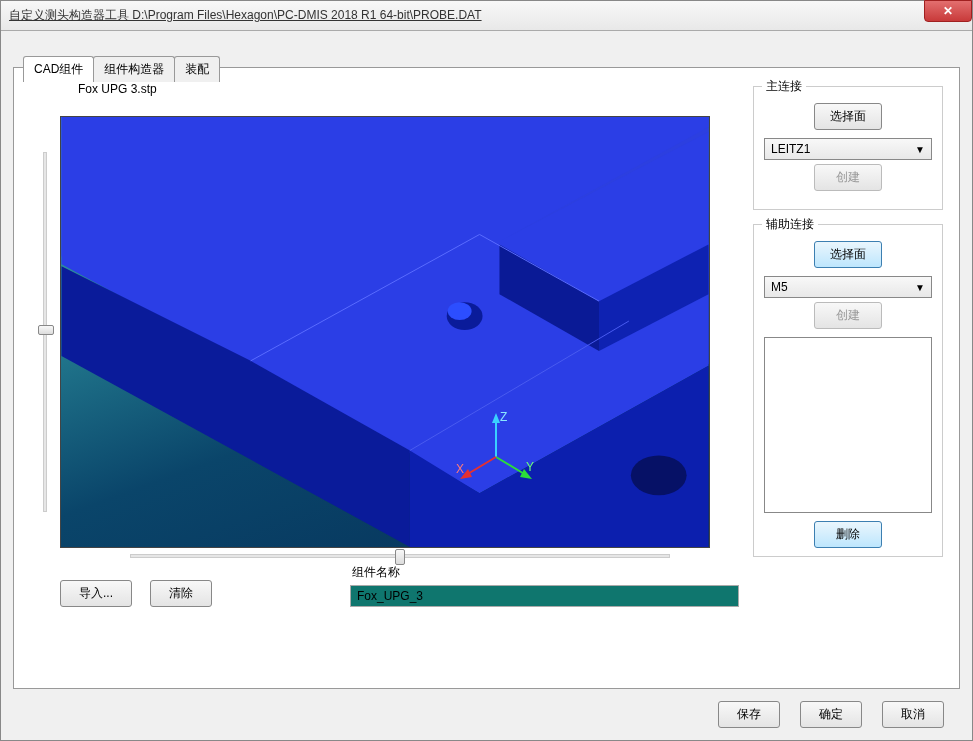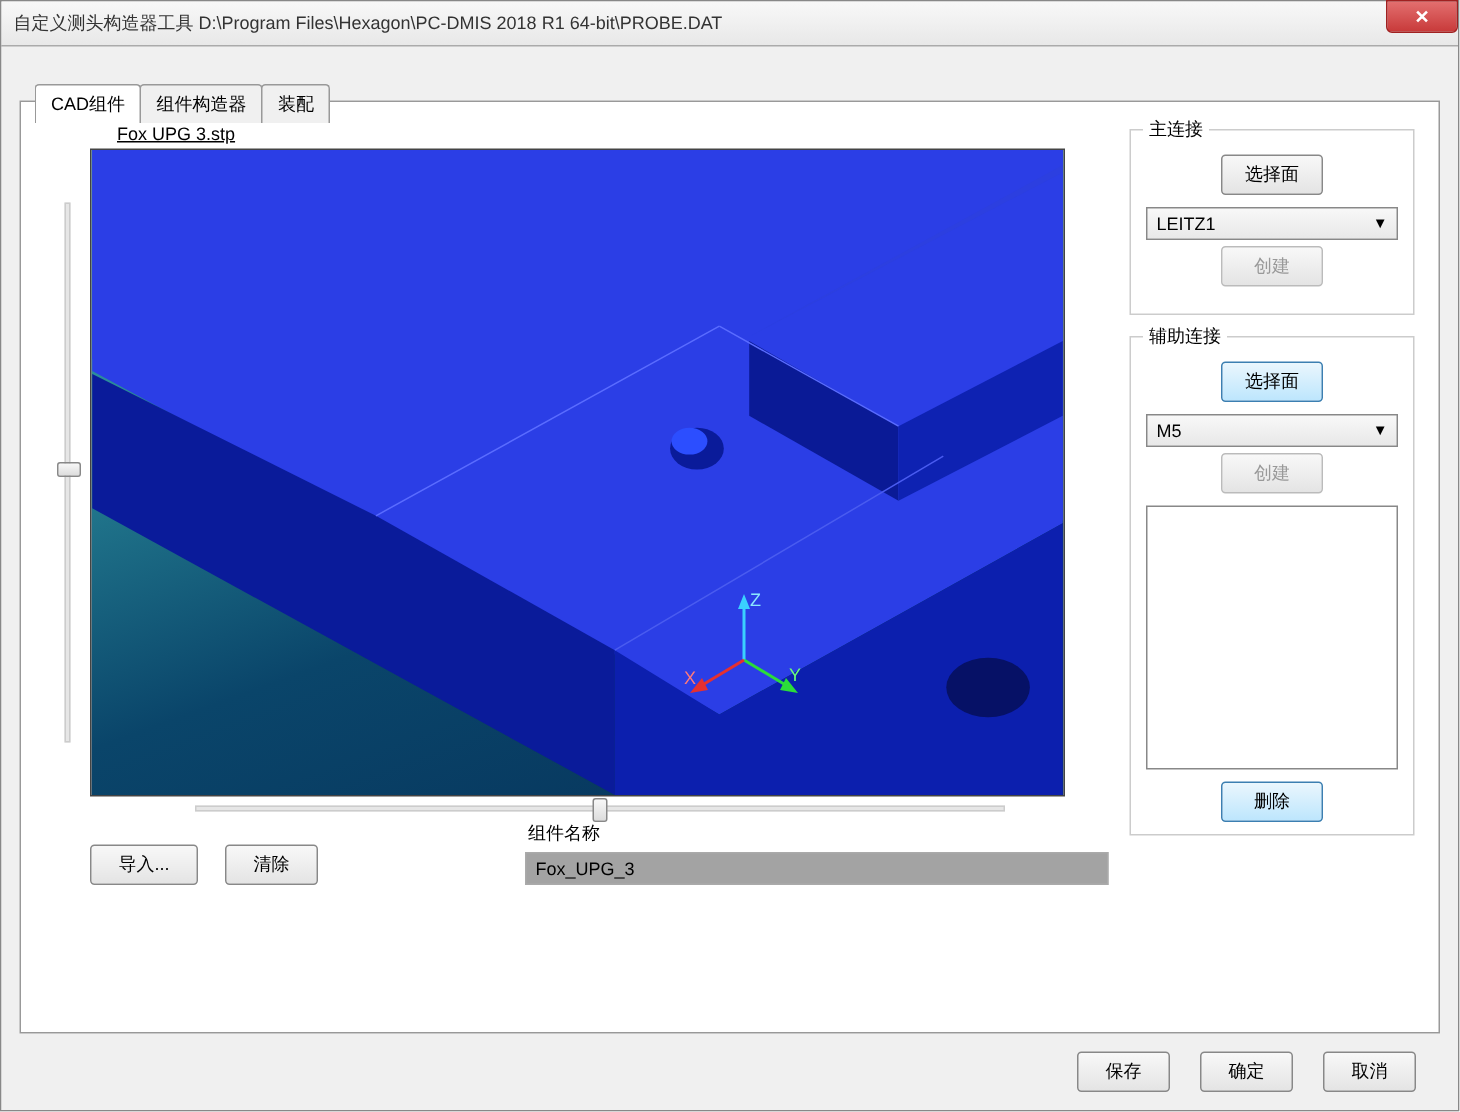--- a/index.html
+++ b/index.html
@@ -29,20 +29,21 @@
       border-bottom: 1px solid #aaa;
       display: flex;
       align-items: center;
       padding-left: 8px;
       position: relative;
     }
     .titlebar-text {
       color: #333;
       white-space: nowrap;
       overflow: hidden;
+      text-decoration: underline;
     }
     .close-btn {
       position: absolute;
       right: 0;
       top: -1px;
       width: 48px;
       height: 22px;
       background: linear-gradient(to bottom, #e36f6f, #c83a3a);
       color: #fff;
       display: flex;
@@ -107,22 +108,21 @@
       flex: 1;
       min-height: 0;
     }
     .viewport-col {
       flex: 1;
       display: flex;
       flex-direction: column;
       padding-right: 14px;
     }
     .filename {
-      margin: 2px 0 3px 48px;
-      text-decoration: underline;
+      margin: 2px 0 20px 48px;
     }
     .viewport-row {
       display: flex;
       align-items: stretch;
     }
     .vslider {
       width: 30px;
       display: flex;
       align-items: center;
       justify-content: center;
@@ -258,21 +258,21 @@
     .bottom-center label {
       display: block;
       margin-bottom: 4px;
       margin-left: 2px;
     }
     .text-input {
       width: 100%;
       height: 22px;
       border: 1px solid #aaa;
       padding: 4px 6px;
-      background: #a3a3a3;
+      background: #0f766e;
     }
     .footer-buttons {
       display: flex;
       justify-content: flex-end;
       gap: 20px;
       padding: 12px 16px 2px 0;
     }
     
     .cross-top {
       position: absolute;

